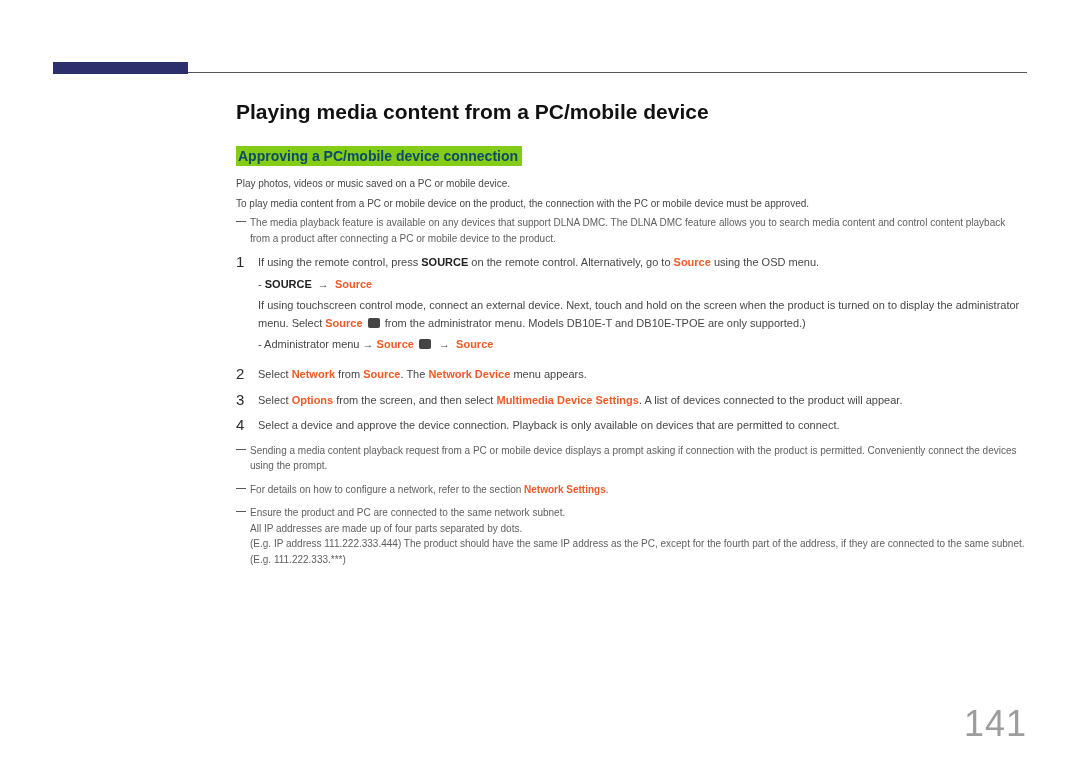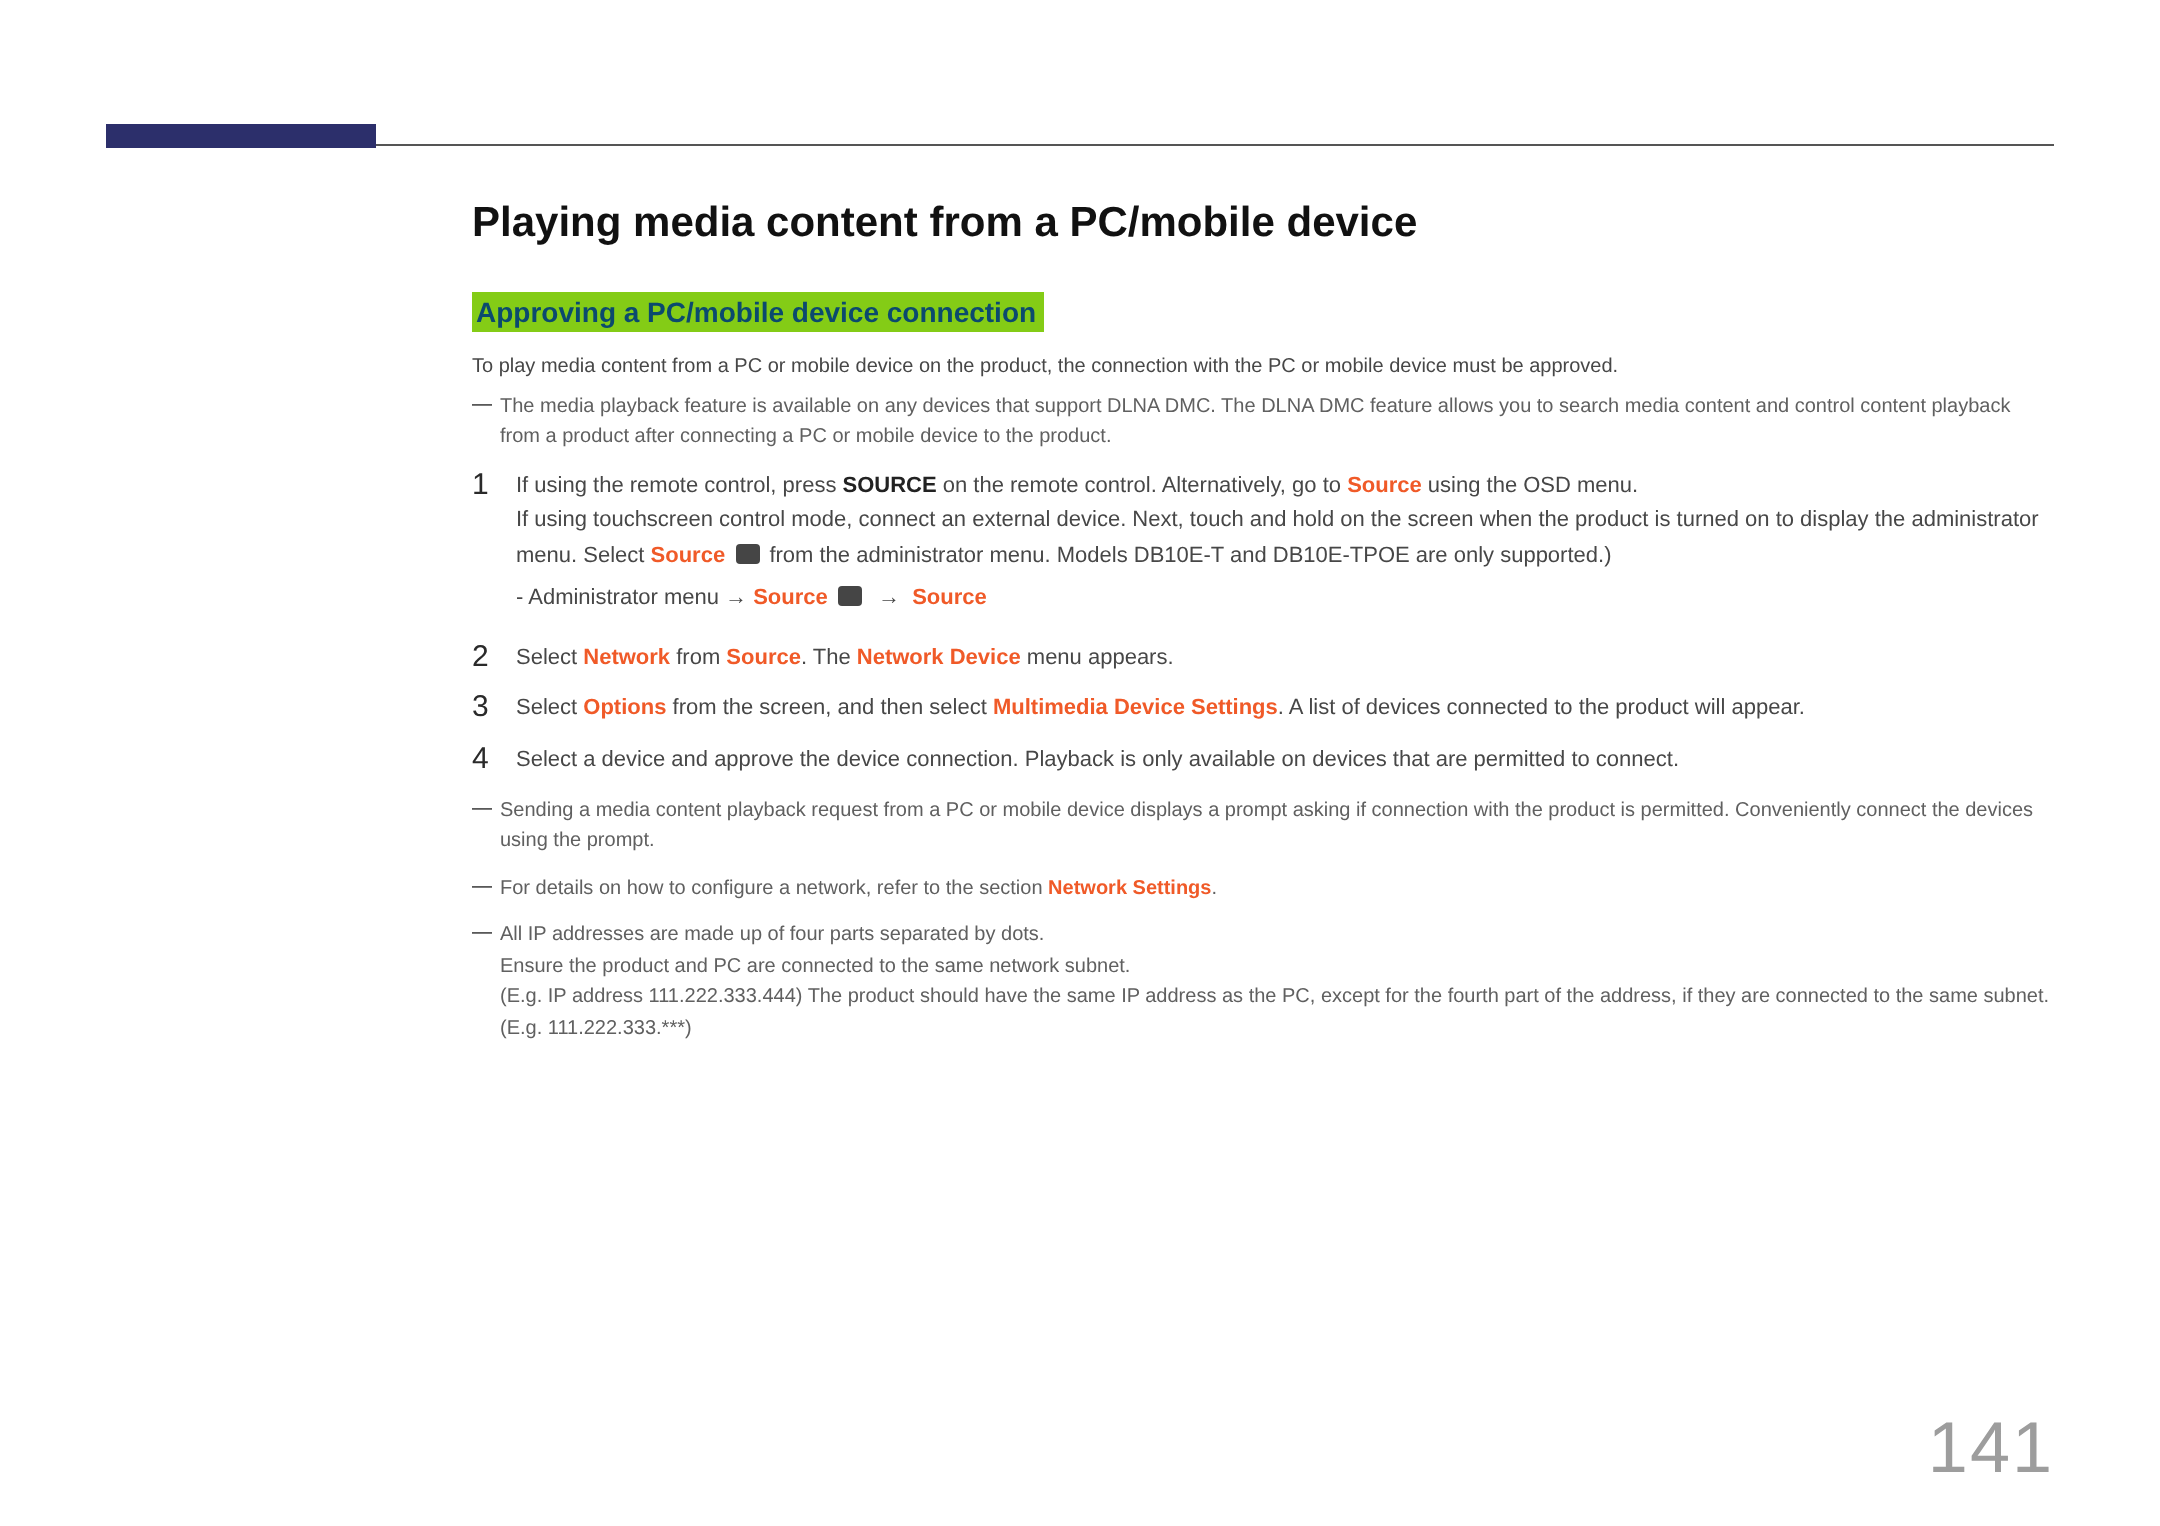--- a/index.html
+++ b/index.html
@@ -127,32 +127,36 @@
 
 <div class="top-accent"></div>
 <div class="top-line"></div>
 
 <div class="content">
 
   <h1 class="title">Playing media content from a PC/mobile device</h1>
 
   <h2 class="subtitle">Approving a PC/mobile device connection</h2>
 
+  <p class="intro-p">Play photos, videos or music saved on a PC or mobile device.</p>
   <p class="intro-p">To play media content from a PC or mobile device on the product, the connection with the PC or mobile device must be approved.</p>
 
   <div class="note-row">
     <div class="note-dash"></div>
     <div class="note-text">The media playback feature is available on any devices that support DLNA DMC. The DLNA DMC feature allows you to search media content and control content playback from a product after connecting a PC or mobile device to the product.</div>
   </div>
 
   
   <div class="step-row">
     <div class="step-num">1</div>
     <div class="step-body">
       <span>If using the remote control, press </span><span class="bold">SOURCE</span><span> on the remote control. Alternatively, go to </span><span class="orange">Source</span><span> using the OSD menu.</span>
+      <div class="sub">
+        <span>- </span><span class="bold">SOURCE</span><span class="arrow"> → </span><span class="orange">Source</span>
+      </div>
       <div>
         <span>If using touchscreen control mode, connect an external device. Next, touch and hold on the screen when the product is turned on to display the administrator menu. Select </span><span class="orange">Source</span> <span class="icon-square"></span> <span> from the administrator menu. Models DB10E-T and DB10E-TPOE are only supported.)</span>
       </div>
       <div class="sub">
         <span>- Administrator menu → </span><span class="orange">Source</span> <span class="icon-square"></span><span class="arrow"> → </span><span class="orange">Source</span>
       </div>
     </div>
   </div>
 
   
@@ -186,21 +190,21 @@
   <div class="note-row">
     <div class="note-dash"></div>
     <div class="note-text">
       <span>For details on how to configure a network, refer to the section </span><span class="orange">Network Settings</span><span>.</span>
     </div>
   </div>
 
   <div class="note-row">
     <div class="note-dash"></div>
     <div class="note-text">
+      <div>Ensure the product and PC are connected to the same network subnet.</div>
       <div>All IP addresses are made up of four parts separated by dots.</div>
-      <div>Ensure the product and PC are connected to the same network subnet.</div>
       <div>(E.g. IP address 111.222.333.444) The product should have the same IP address as the PC, except for the fourth part of the address, if they are connected to the same subnet. (E.g. 111.222.333.***)</div>
     </div>
   </div>
 
 </div>
 
 <div class="page-num">141</div>
 
 </body></html>

